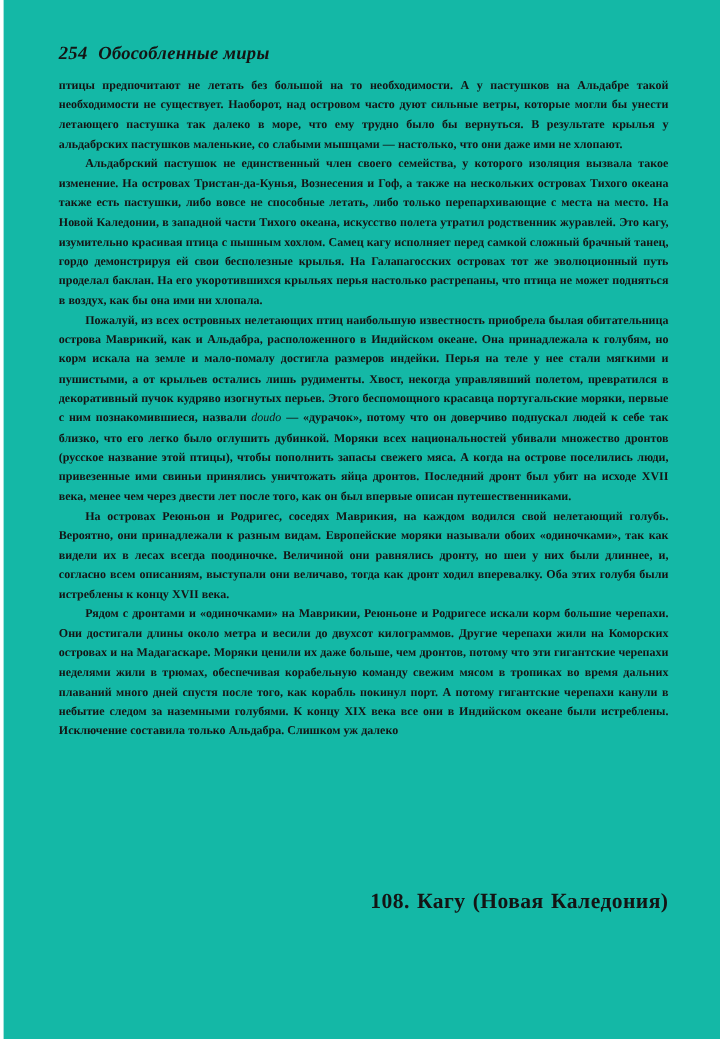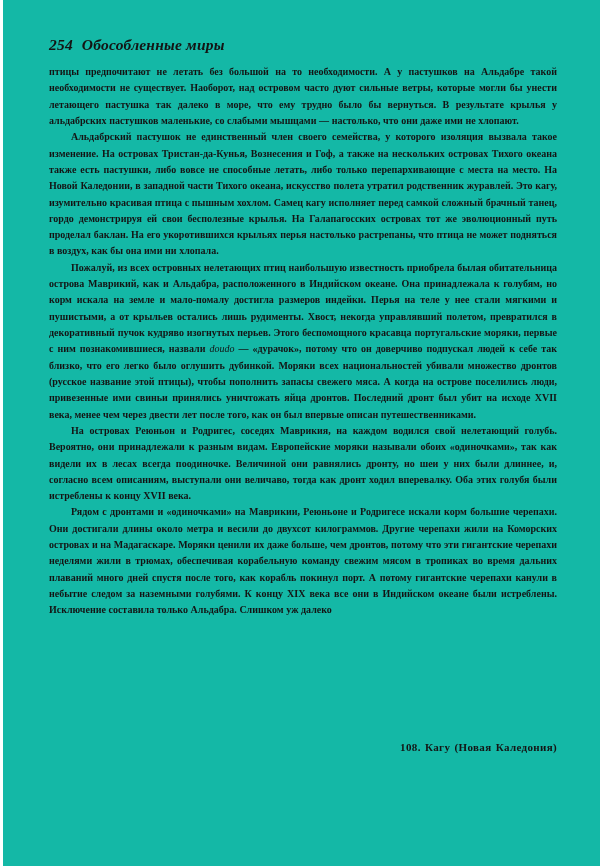--- a/index.html
+++ b/index.html
@@ -69,21 +69,21 @@
     font-weight: 400;
   }
 
   
   .caption {
     position: absolute;
     left: 46px;
     top: 741px;
     width: 508px;
     text-align: right;
-    font-size: 11px;
+    font-size: 18px;
     font-weight: 600;
     letter-spacing: 0.35px;
     word-spacing: 1.2px;
     white-space: nowrap;
   }
 
   
   .plate-area {
     position: absolute;
     left: 46px;

